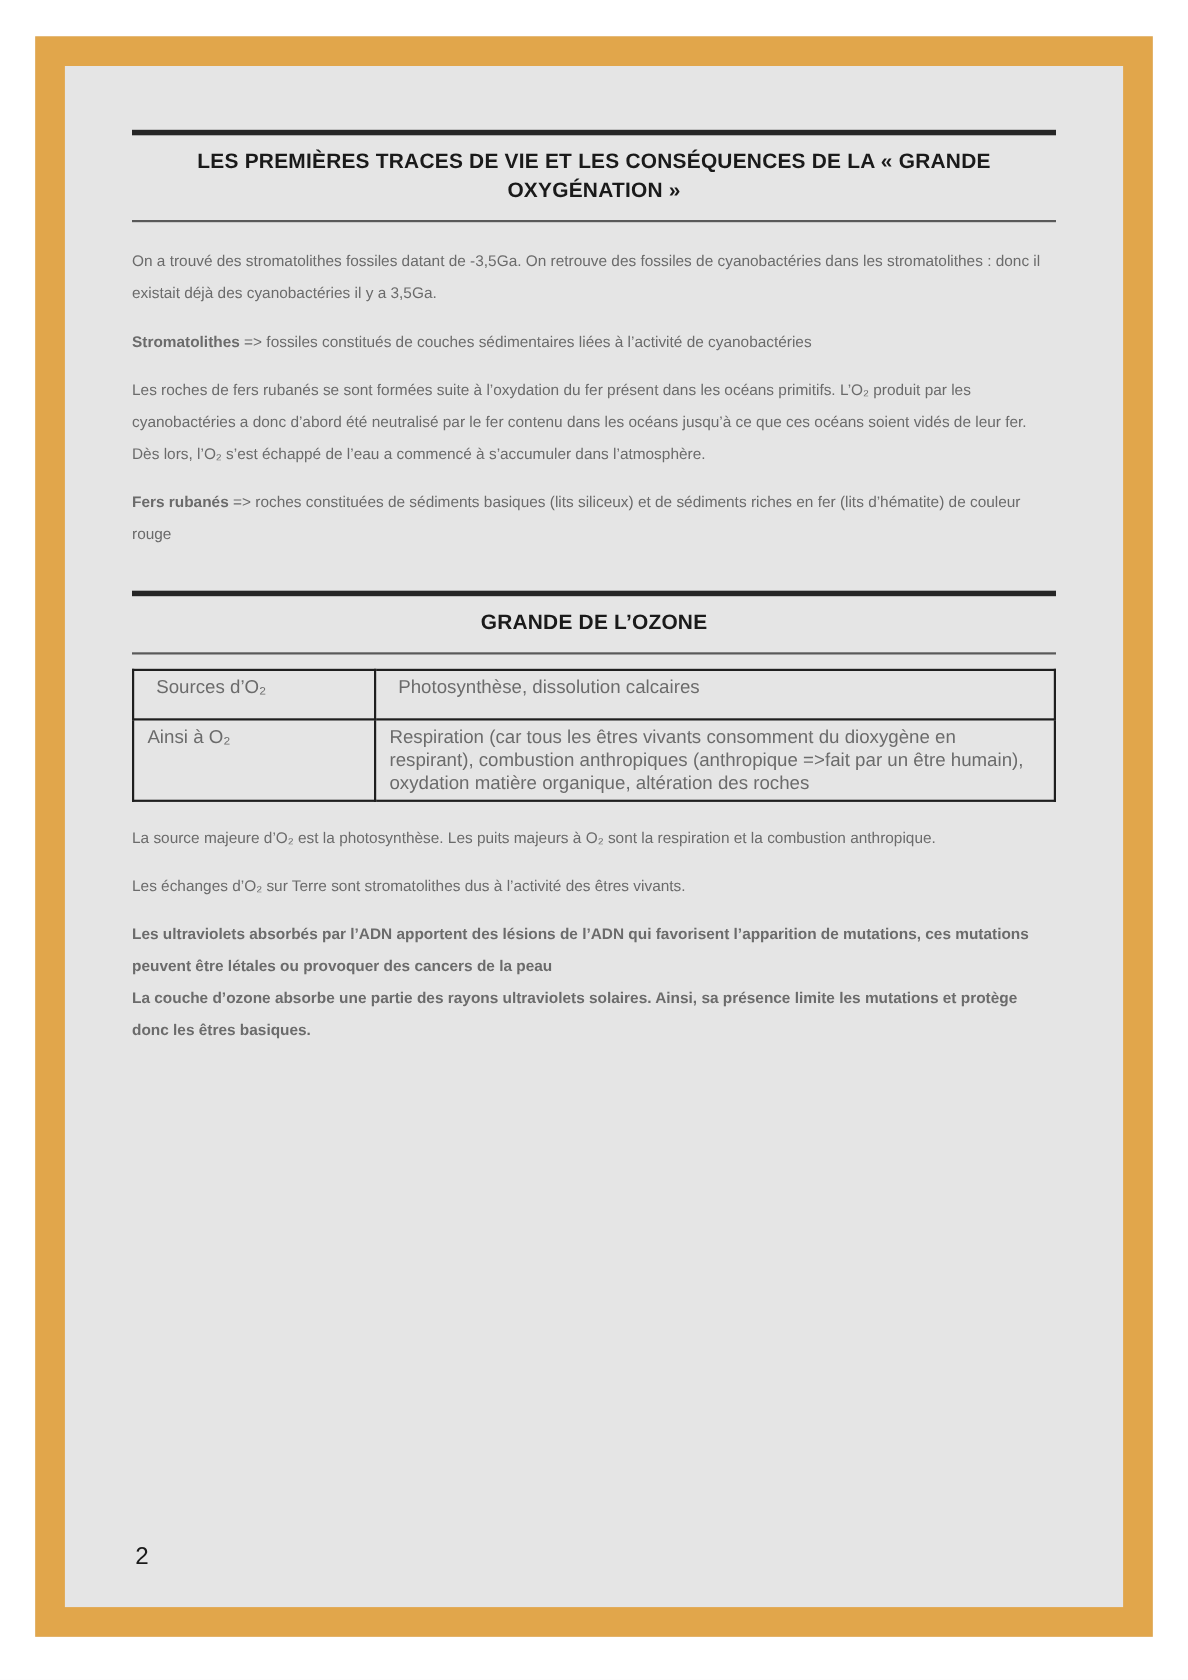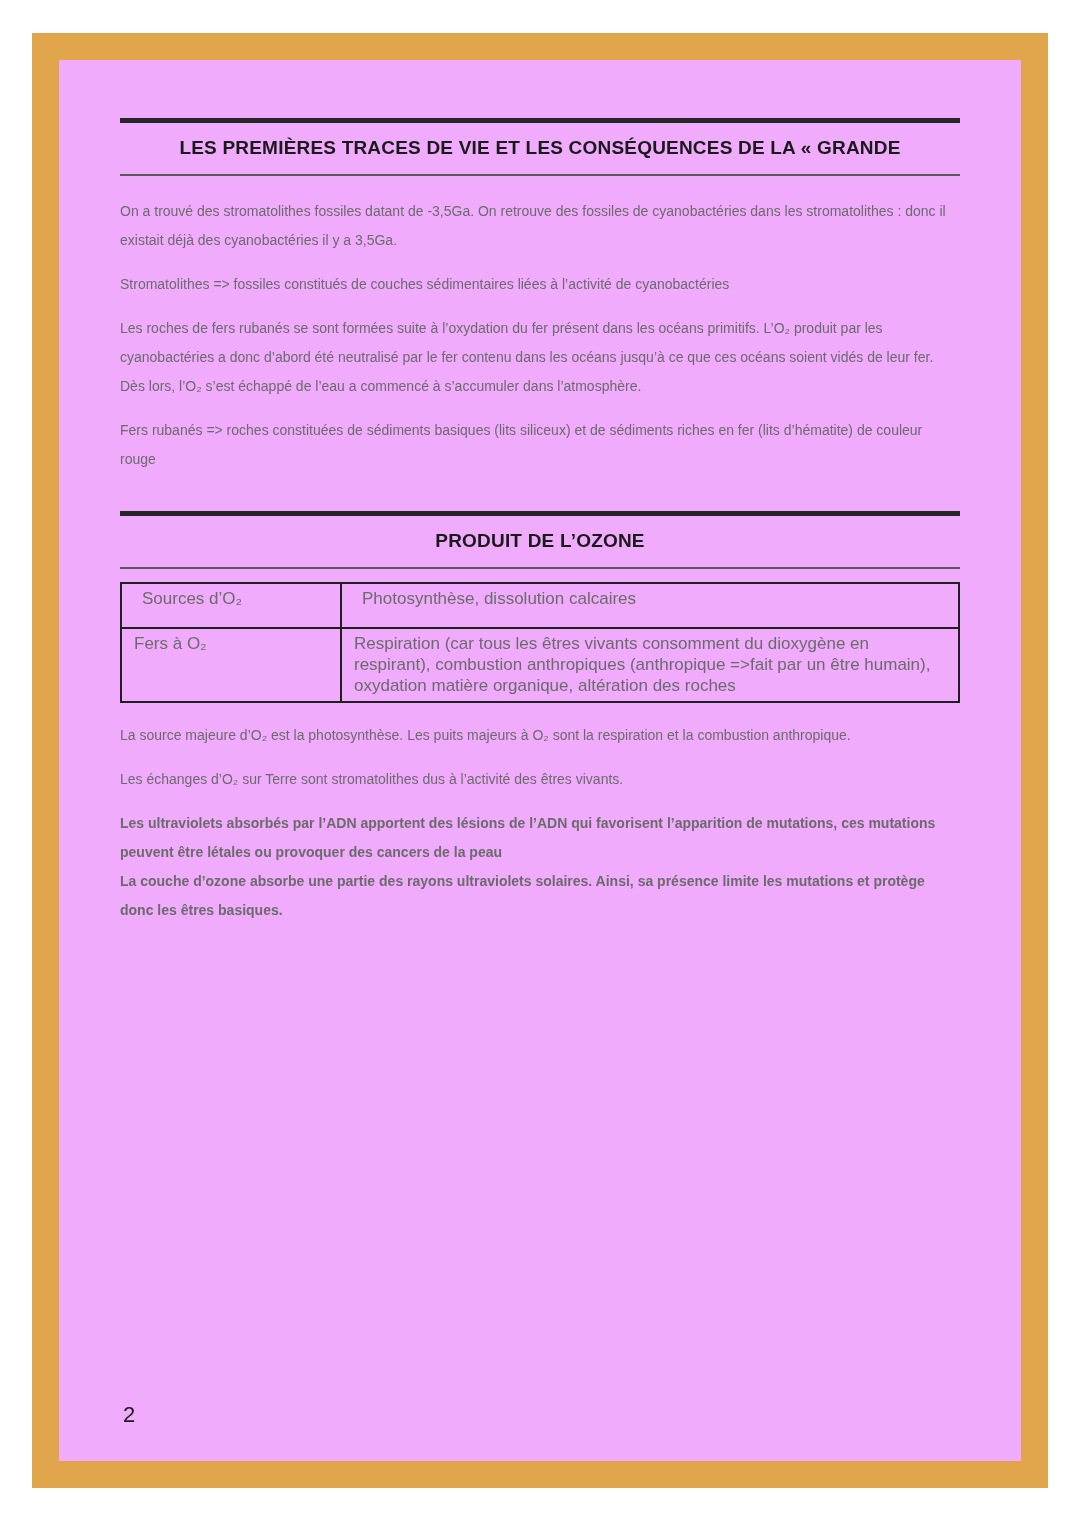--- a/index.html
+++ b/index.html
@@ -14,21 +14,21 @@
       font-family: "Liberation Sans", "DejaVu Sans", sans-serif;
     }
     .frame {
       position: absolute;
       left: 32px;
       top: 33px;
       width: 1016px;
       height: 1455px;
       box-sizing: border-box;
       border: 27px solid #E1A64B;
-      background: #f0abfc;
+      background: #e5e5e5;
     }
     .content {
       padding: 58px 61px 0 61px;
     }
     .section-header {
       border-top: 5px solid #262626;
       border-bottom: 2px solid #595959;
       padding: 12px 4px 13px 4px;
     }
     .section-header.second {
@@ -45,21 +45,21 @@
     }
     .tline { display: block; }
     .para {
       font-size: 14px;
       line-height: 29px;
       color: #6b6b6b;
       margin: 15px 0 0 0;
     }
     .para.first { margin-top: 21px; }
     .para.after-table { margin-top: 18px; }
-    .para strong { font-weight: 400; color: #6b6b6b; margin-top: 48px; }
+    .para strong { font-weight: 700; color: #6b6b6b; margin-top: 48px; }
     .pline { display: block; font-weight: bold; }
     .o2-table {
       margin-top: 13px;
       width: 100%;
       border-collapse: collapse;
       font-size: 17px;
       line-height: 21px;
       color: #6b6b6b;
       table-layout: fixed;
     }
@@ -81,45 +81,46 @@
   </style>
 </head>
 <body>
 
 <div class="frame">
   <div class="content">
 
     <header class="section-header">
       <h1 class="section-title">
         <span class="tline">LES PREMIÈRES TRACES DE VIE ET LES CONSÉQUENCES DE LA « GRANDE</span>
+        <span class="tline">OXYGÉNATION »</span>
       </h1>
     </header>
 
     <p class="para first">On a trouvé des stromatolithes fossiles datant de -3,5Ga. On retrouve des fossiles de cyanobactéries dans les stromatolithes : donc il existait déjà des cyanobactéries il y a 3,5Ga.</p>
 
     <p class="para"><strong>Stromatolithes</strong> <span>=&gt; fossiles constitués de couches sédimentaires liées à l’activité de cyanobactéries</span></p>
 
     <p class="para">Les roches de fers rubanés se sont formées suite à l’oxydation du fer présent dans les océans primitifs. L’O₂ produit par les cyanobactéries a donc d’abord été neutralisé par le fer contenu dans les océans jusqu’à ce que ces océans soient vidés de leur fer. Dès lors, l’O₂ s’est échappé de l’eau a commencé à s’accumuler dans l’atmosphère.</p>
 
     <p class="para"><strong>Fers rubanés</strong> <span>=&gt; roches constituées de sédiments basiques (lits siliceux) et de sédiments riches en fer (lits d’hématite) de couleur rouge</span></p>
 
     <header class="section-header second">
       <h1 class="section-title">
-        <span class="tline">PRODUIT DE L’OZONE</span>
+        <span class="tline">GRANDE DE L’OZONE</span>
       </h1>
     </header>
 
     <table class="o2-table">
       <tbody>
         <tr class="row-sources">
           <td class="label-cell">Sources d’O₂</td>
           <td class="value-cell">Photosynthèse, dissolution calcaires</td>
         </tr>
         <tr class="row-puits">
-          <td class="label-cell">Fers à O₂</td>
+          <td class="label-cell">Ainsi à O₂</td>
           <td class="value-cell">Respiration (car tous les êtres vivants consomment du dioxygène en respirant), combustion anthropiques (anthropique =&gt;fait par un être humain), oxydation matière organique, altération des roches</td>
         </tr>
       </tbody>
     </table>
 
     <p class="para after-table">La source majeure d’O₂ est la photosynthèse. Les puits majeurs à O₂ sont la respiration et la combustion anthropique.</p>
 
     <p class="para">Les échanges d’O₂ sur Terre sont stromatolithes dus à l’activité des êtres vivants.</p>
 
     <p class="para">

